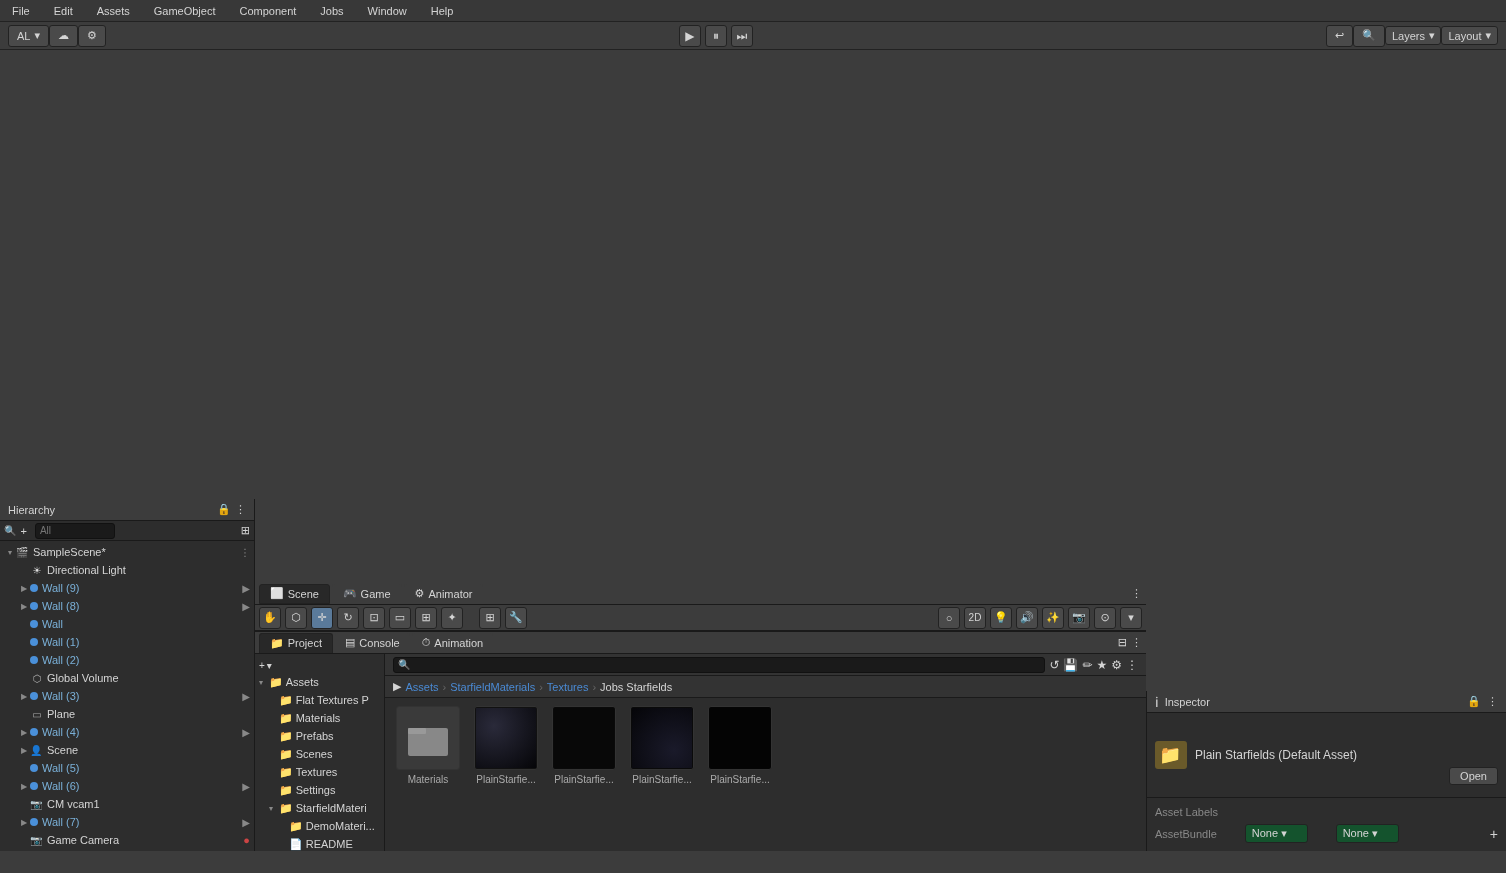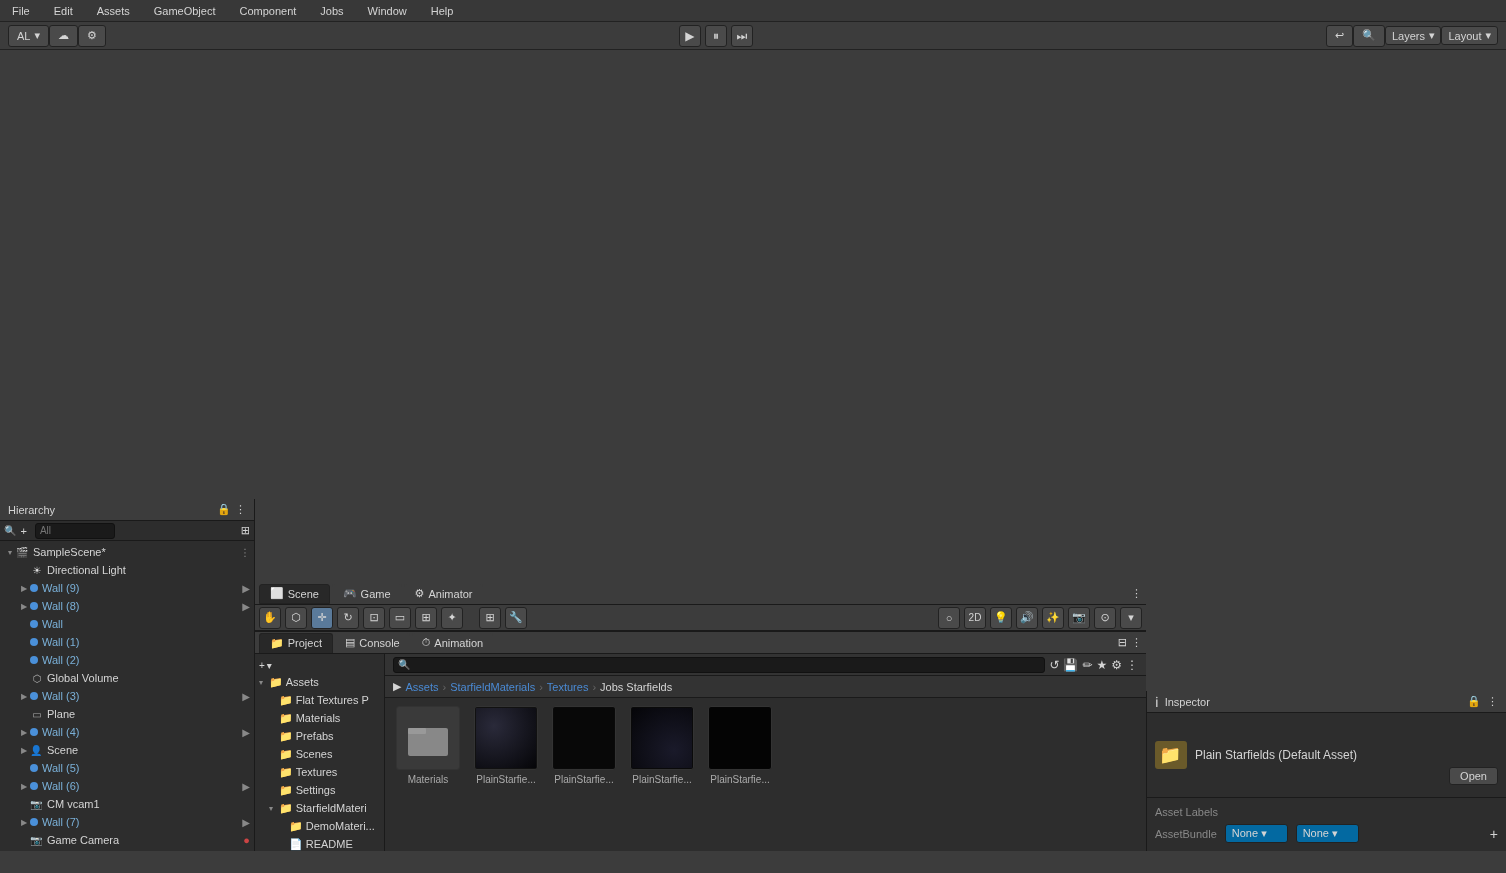--- a/index.html
+++ b/index.html
@@ -409,28 +409,29 @@
       margin-bottom: 6px;
     }
     .asset-bundle-row {
       display: flex;
       align-items: center;
       gap: 8px;
       font-size: 11px;
     }
     .ab-label { color: #888; }
     .ab-dropdown {
-      background: #0369a1;
+      background: #14532d;
       border: 1px solid #222;
       border-radius: 3px;
       padding: 2px 20px 2px 6px;
       font-size: 11px;
       color: #d4d4d4;
       cursor: pointer;
       position: relative;
+      margin-left: 20px;
     }
     
     
     ::-webkit-scrollbar { width: 6px; height: 6px; }
     ::-webkit-scrollbar-track { background: #2a2a2a; }
     ::-webkit-scrollbar-thumb { background: #555; border-radius: 3px; }
     
     
     .color-dot {
       width: 8px; height: 8px;

